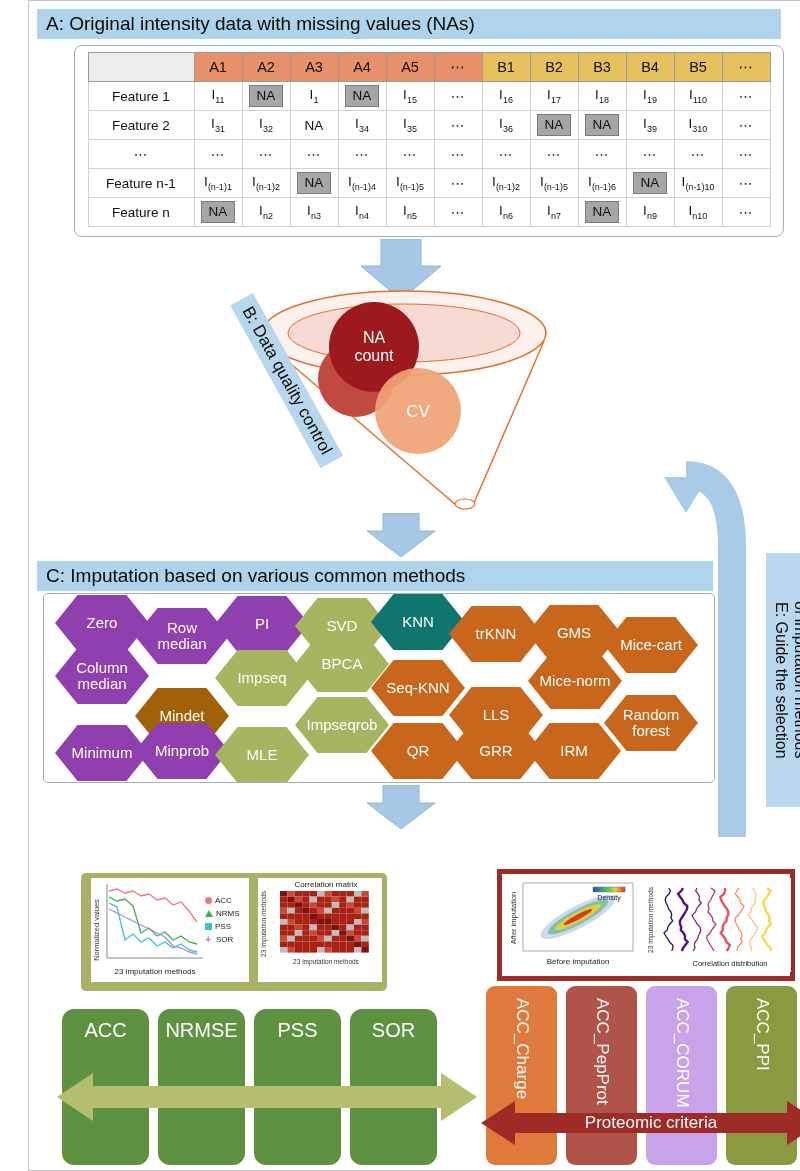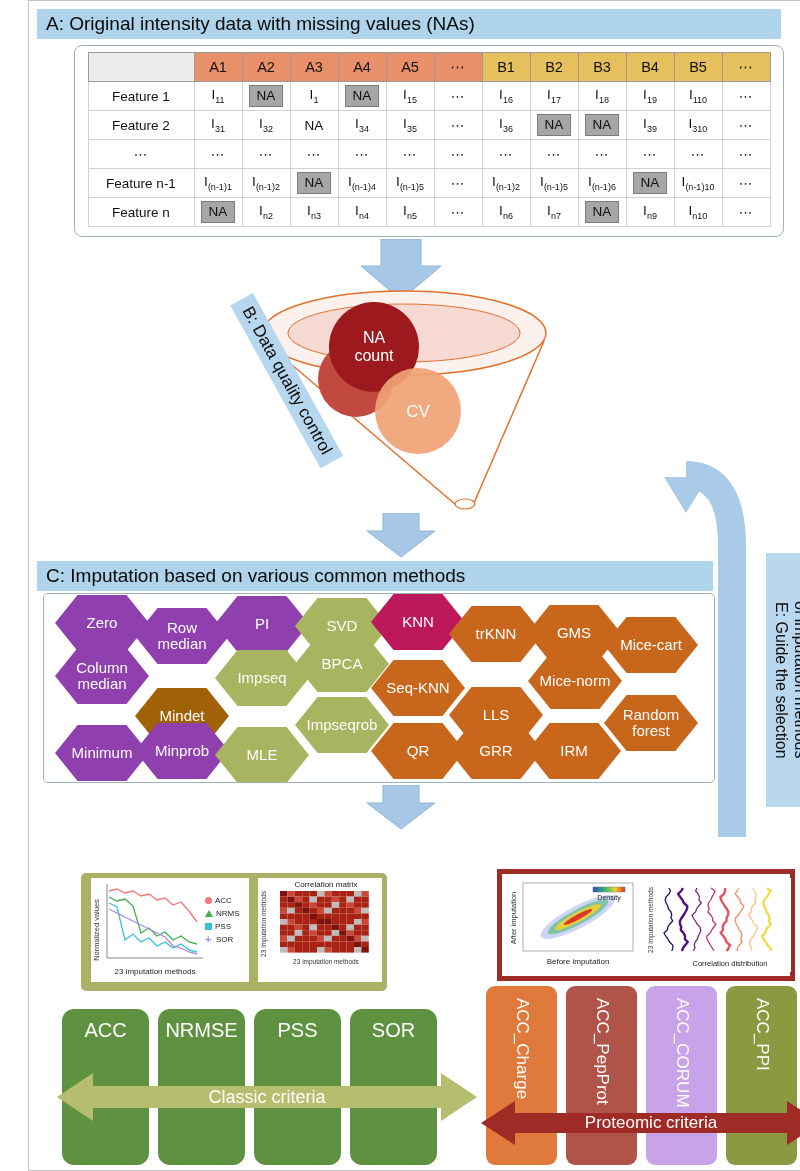--- a/index.html
+++ b/index.html
@@ -250,21 +250,21 @@
       </div>
       <div class="hex" style="left: 91px; top: 14px; background: rgb(143, 63, 174);">
         <span>Row median</span>
       </div>
       <div class="hex" style="left: 171px; top: 2px; background: rgb(143, 63, 174);">
         <span>PI</span>
       </div>
       <div class="hex" style="left: 251px; top: 4px; background: rgb(168, 180, 95);">
         <span>SVD</span>
       </div>
-      <div class="hex" style="left: 327px; top: 0px; background: #be185d;">
+      <div class="hex" style="left: 327px; top: 0px; background: #0f766e;">
         <span>KNN</span>
       </div>
       <div class="hex" style="left: 405px; top: 12px; background: rgb(200, 103, 28);">
         <span>trKNN</span>
       </div>
       <div class="hex" style="left: 483px; top: 11px; background: rgb(200, 103, 28);">
         <span>GMS</span>
       </div>
       <div class="hex" style="left: 560px; top: 23px; background: rgb(200, 103, 28);">
         <span>Mice-cart</span>
@@ -551,20 +551,19 @@
         <span>ACC_CORUM</span>
       </div>
       <div class="pcol" style="left: 697px; background: rgb(139, 154, 65);">
         <span>ACC_PPI</span>
       </div>
     </div>
 
   <svg class="abs" style="left:28px;top:1068px;" width="420" height="56">
     <polygon points="0,28 36,4 36,17 384,17 384,4 420,28 384,52 384,39 36,39 36,52" fill="#b5bd6e"></polygon>
   </svg>
-  <div class="arrow-label" style="left:28px;top:1068px;width:420px;height:56px;font-size:18px;">Classic criteria</div>
 
   <svg class="abs" style="left:452px;top:1096px;" width="340" height="52">
     <polygon points="0,26 34,4 34,16 306,16 306,4 340,26 306,48 306,36 34,36 34,48" fill="#9e2b25"></polygon>
   </svg>
   <div class="arrow-label" style="left:452px;top:1096px;width:340px;height:52px;font-size:17px;">Proteomic criteria</div>
 
 </div>
 
 </body></html>

